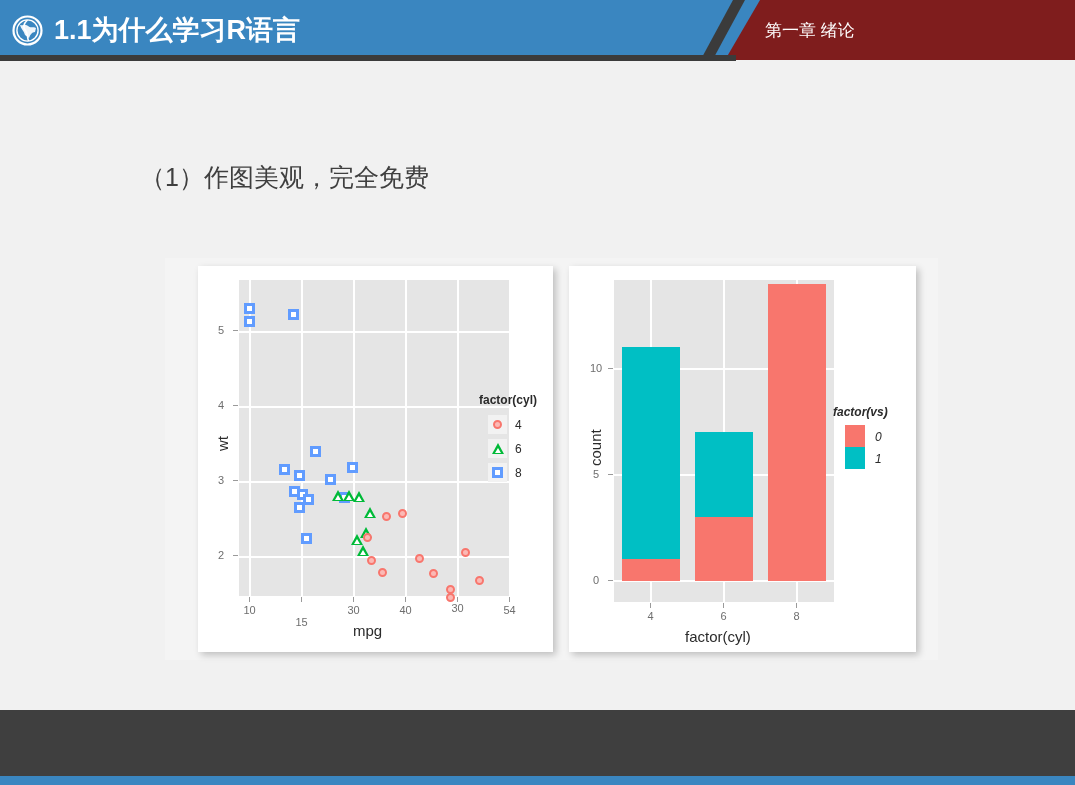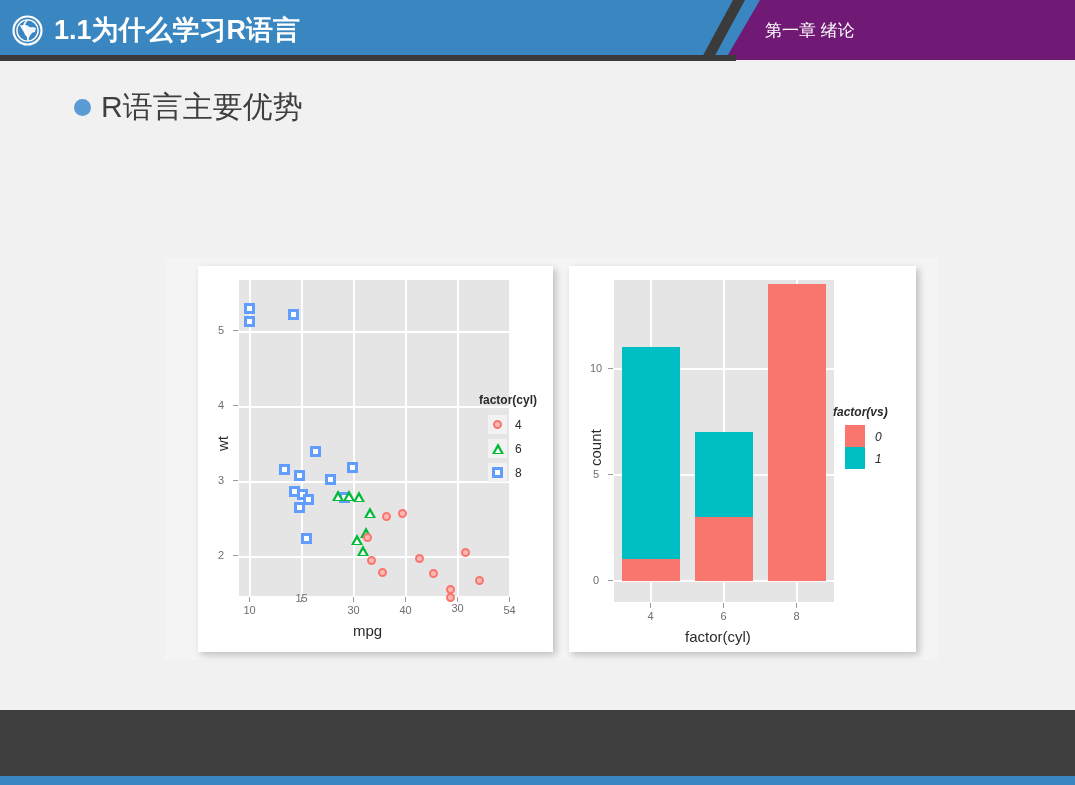--- a/index.html
+++ b/index.html
@@ -13,21 +13,21 @@
   .slide {
     position: relative;
     width: 1075px; height: 785px;
     background: #f1f1f1;
   }
 
   
   .header {
     position: absolute; left: 0; top: 0;
     width: 1075px; height: 60px;
-    background: #701a75;
+    background: #7f1d1d;
   }
   .header-left-band {
     position: absolute; left: 0; top: 0;
     width: 760px; height: 60px;
     background: #3a86c0;
     clip-path: polygon(0 0, 760px 0, 725px 60px, 0 60px);
   }
   .header-underline {
     position: absolute; left: 0; top: 55px;
     width: 736px; height: 6px;
@@ -178,24 +178,21 @@
         <circle cx="15.5" cy="15.5" r="10.6" fill="none" stroke="#ffffff" stroke-width="1.4"></circle>
         <path d="M15.5 5 C 11 9, 11 13, 13.5 15.5 C 16 18, 15 22, 16.5 26" fill="none" stroke="#ffffff" stroke-width="1.6"></path>
         <path d="M8 10 C 12 11, 14 9, 16 11 C 18.5 13.5, 22 11, 24 13 L 23 17 C 20 17, 18 20, 17 23 L 13 20 C 12 16, 9 14, 8 10 Z" fill="#ffffff" opacity="0.92"></path>
       </svg>
     </span>
 
     <div class="header-title">1.1为什么学习R语言</div>
     <div class="header-chapter">第一章 绪论</div>
   </div>
 
-  <div class="bullet-row">
-    <span class="bullet-dot"></span>
-    <span class="bullet-text">R语言主要优势</span>
-  </div>
+  <div class="sub-text">（1）作图美观，完全免费</div>
 
   <div class="figure-frame">
 
     <div class="plot-card plot-left">
 
       <div class="gg-panel" style="left:41px; top:14px; width:272px; height:316px;">
 
         <div class="gg-grid-major-v" style="left:10px;  top:0; width:2px; height:316px;"></div>
         <div class="gg-grid-major-v" style="left:62px;  top:0; width:2px; height:316px;"></div>
         <div class="gg-grid-major-v" style="left:114px; top:0; width:2px; height:316px;"></div>
@@ -296,21 +293,21 @@
       <div class="gg-tick" style="left:35px; top:214px; width:5px; height:1px;"></div>
       <div class="gg-tick" style="left:35px; top:289px; width:5px; height:1px;"></div>
 
       <div class="gg-tick" style="left:51px;  top:331px; width:1px; height:5px;"></div>
       <div class="gg-tick" style="left:103px; top:331px; width:1px; height:5px;"></div>
       <div class="gg-tick" style="left:155px; top:331px; width:1px; height:5px;"></div>
       <div class="gg-tick" style="left:207px; top:331px; width:1px; height:5px;"></div>
       <div class="gg-tick" style="left:259px; top:331px; width:1px; height:5px;"></div>
       <div class="gg-tick" style="left:311px; top:331px; width:1px; height:5px;"></div>
       <div class="gg-ticklabel" style="left:38px;  top:338px; width:27px;">10</div>
-      <div class="gg-ticklabel" style="left:90px;  top:326px; width:27px;">15</div>
+      <div class="gg-ticklabel" style="left:90px;  top:350px; width:27px;">15</div>
       <div class="gg-ticklabel" style="left:142px; top:338px; width:27px;">30</div>
       <div class="gg-ticklabel" style="left:194px; top:338px; width:27px;">40</div>
       <div class="gg-ticklabel" style="left:246px; top:336px; width:27px;">30</div>
       <div class="gg-ticklabel" style="left:298px; top:338px; width:27px;">54</div>
 
       <div class="gg-axistitle" style="left:155px; top:356px;">mpg</div>
       <div class="gg-axistitle vert" style="left:16px; top:185px;">wt</div>
     </div>
 
     <div style="position:absolute; left:314px; top:135px; width:90px; height:100px;">

